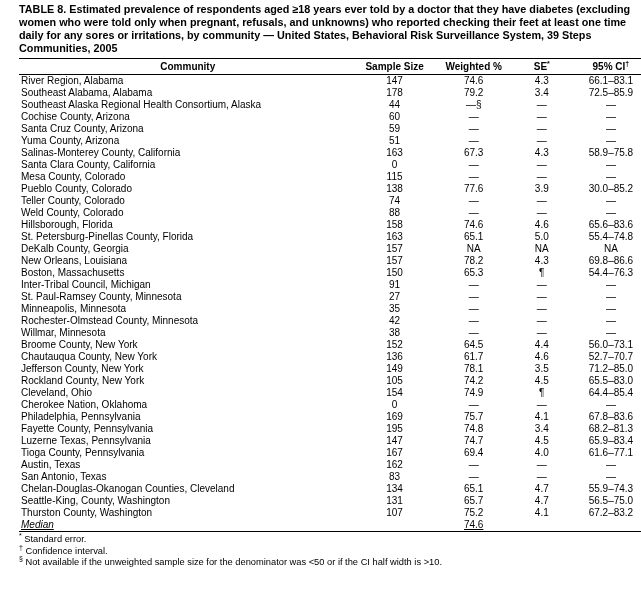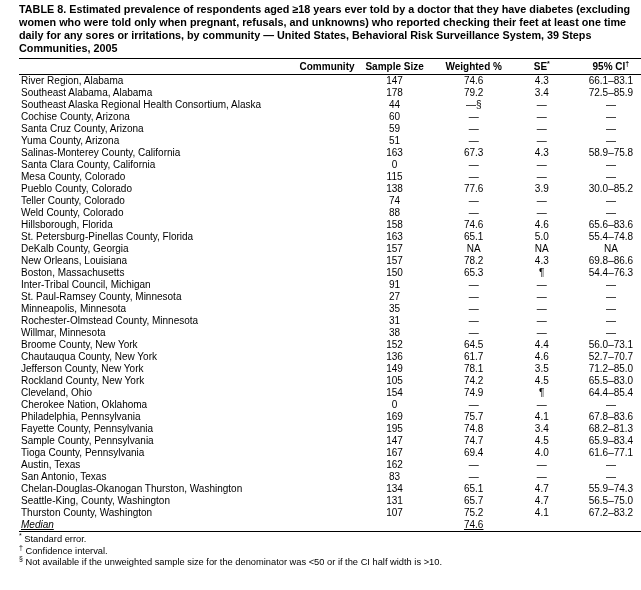--- a/index.html
+++ b/index.html
@@ -17,21 +17,21 @@
   table.data {
     width: 100%; border-collapse: collapse; table-layout: fixed;
     font-size: 10px;
   }
   table.data col.c-community { width: 337px; }
   table.data col.c-sample    { width: 76px; }
   table.data col.c-weighted  { width: 82px; }
   table.data col.c-se        { width: 54px; }
   table.data col.c-ci        { width: 84px; }
   thead th {
-    font-weight: bold; text-align: right;
+    font-weight: bold; text-align: center;
     border-top: 1.2px solid #000; border-bottom: 1.2px solid #000;
     padding: 1px 2px; line-height: 13px;
     white-space: nowrap;
   }
   thead th.num, td.num { text-align: center; }
   tbody td, tfoot td {
     padding: 0 2px; line-height: 12px; white-space: nowrap;
     overflow: hidden; text-overflow: clip;
   }
   tfoot td { border-bottom: 1.2px solid #000; text-decoration: underline; }
@@ -200,21 +200,21 @@
         </tr>
         <tr>
           <td>Minneapolis, Minnesota</td>
           <td class="num">35</td>
           <td class="num">—</td>
           <td class="num">—</td>
           <td class="num">—</td>
         </tr>
         <tr>
           <td>Rochester-Olmstead County, Minnesota</td>
-          <td class="num">31</td>
+          <td class="num">42</td>
           <td class="num">—</td>
           <td class="num">—</td>
           <td class="num">—</td>
         </tr>
         <tr>
           <td>Willmar, Minnesota</td>
           <td class="num">38</td>
           <td class="num">—</td>
           <td class="num">—</td>
           <td class="num">—</td>
@@ -269,21 +269,21 @@
           <td class="num">67.8–83.6</td>
         </tr>
         <tr>
           <td>Fayette County, Pennsylvania</td>
           <td class="num">195</td>
           <td class="num">74.8</td>
           <td class="num">3.4</td>
           <td class="num">68.2–81.3</td>
         </tr>
         <tr>
-          <td>Sample County, Pennsylvania</td>
+          <td>Luzerne Texas, Pennsylvania</td>
           <td class="num">147</td>
           <td class="num">74.7</td>
           <td class="num">4.5</td>
           <td class="num">65.9–83.4</td>
         </tr>
         <tr>
           <td>Tioga County, Pennsylvania</td>
           <td class="num">167</td>
           <td class="num">69.4</td>
           <td class="num">4.0</td>
@@ -297,21 +297,21 @@
           <td class="num">—</td>
         </tr>
         <tr>
           <td>San Antonio, Texas</td>
           <td class="num">83</td>
           <td class="num">—</td>
           <td class="num">—</td>
           <td class="num">—</td>
         </tr>
         <tr>
-          <td>Chelan-Douglas-Okanogan Thurston, Washington</td>
+          <td>Chelan-Douglas-Okanogan Counties, Cleveland</td>
           <td class="num">134</td>
           <td class="num">65.1</td>
           <td class="num">4.7</td>
           <td class="num">55.9–74.3</td>
         </tr>
         <tr>
           <td>Seattle-King, County, Washington</td>
           <td class="num">131</td>
           <td class="num">65.7</td>
           <td class="num">4.7</td>

